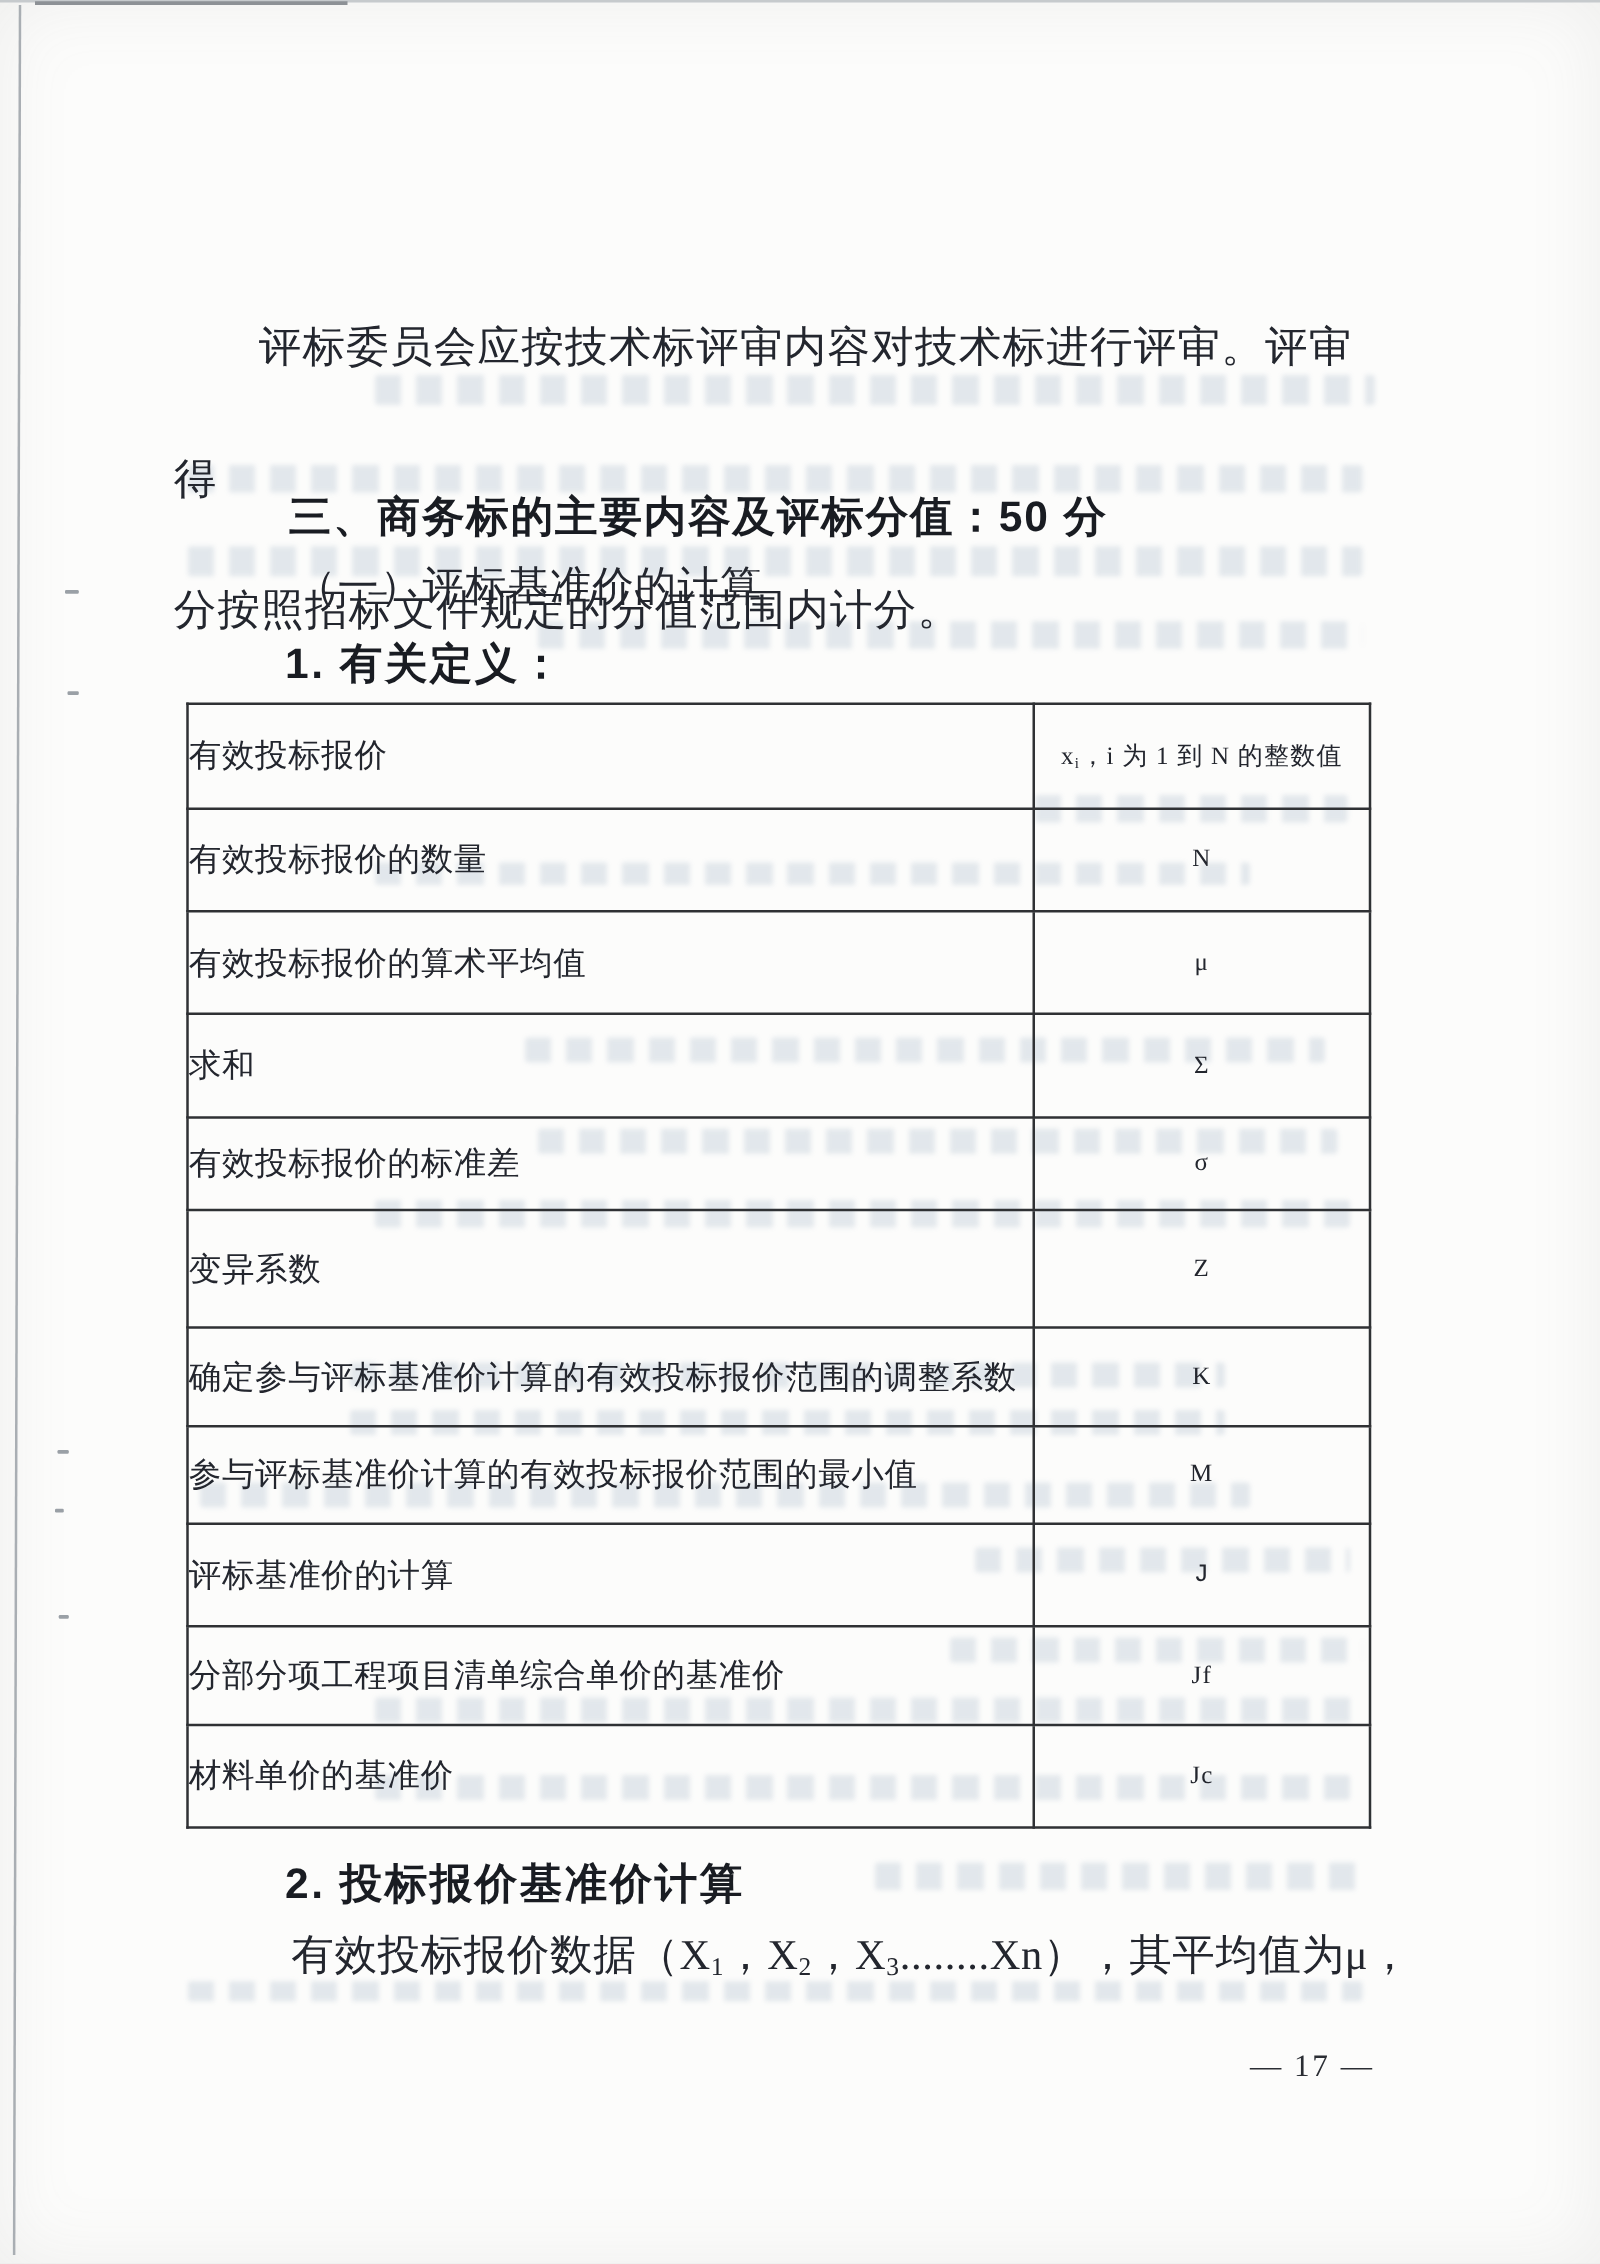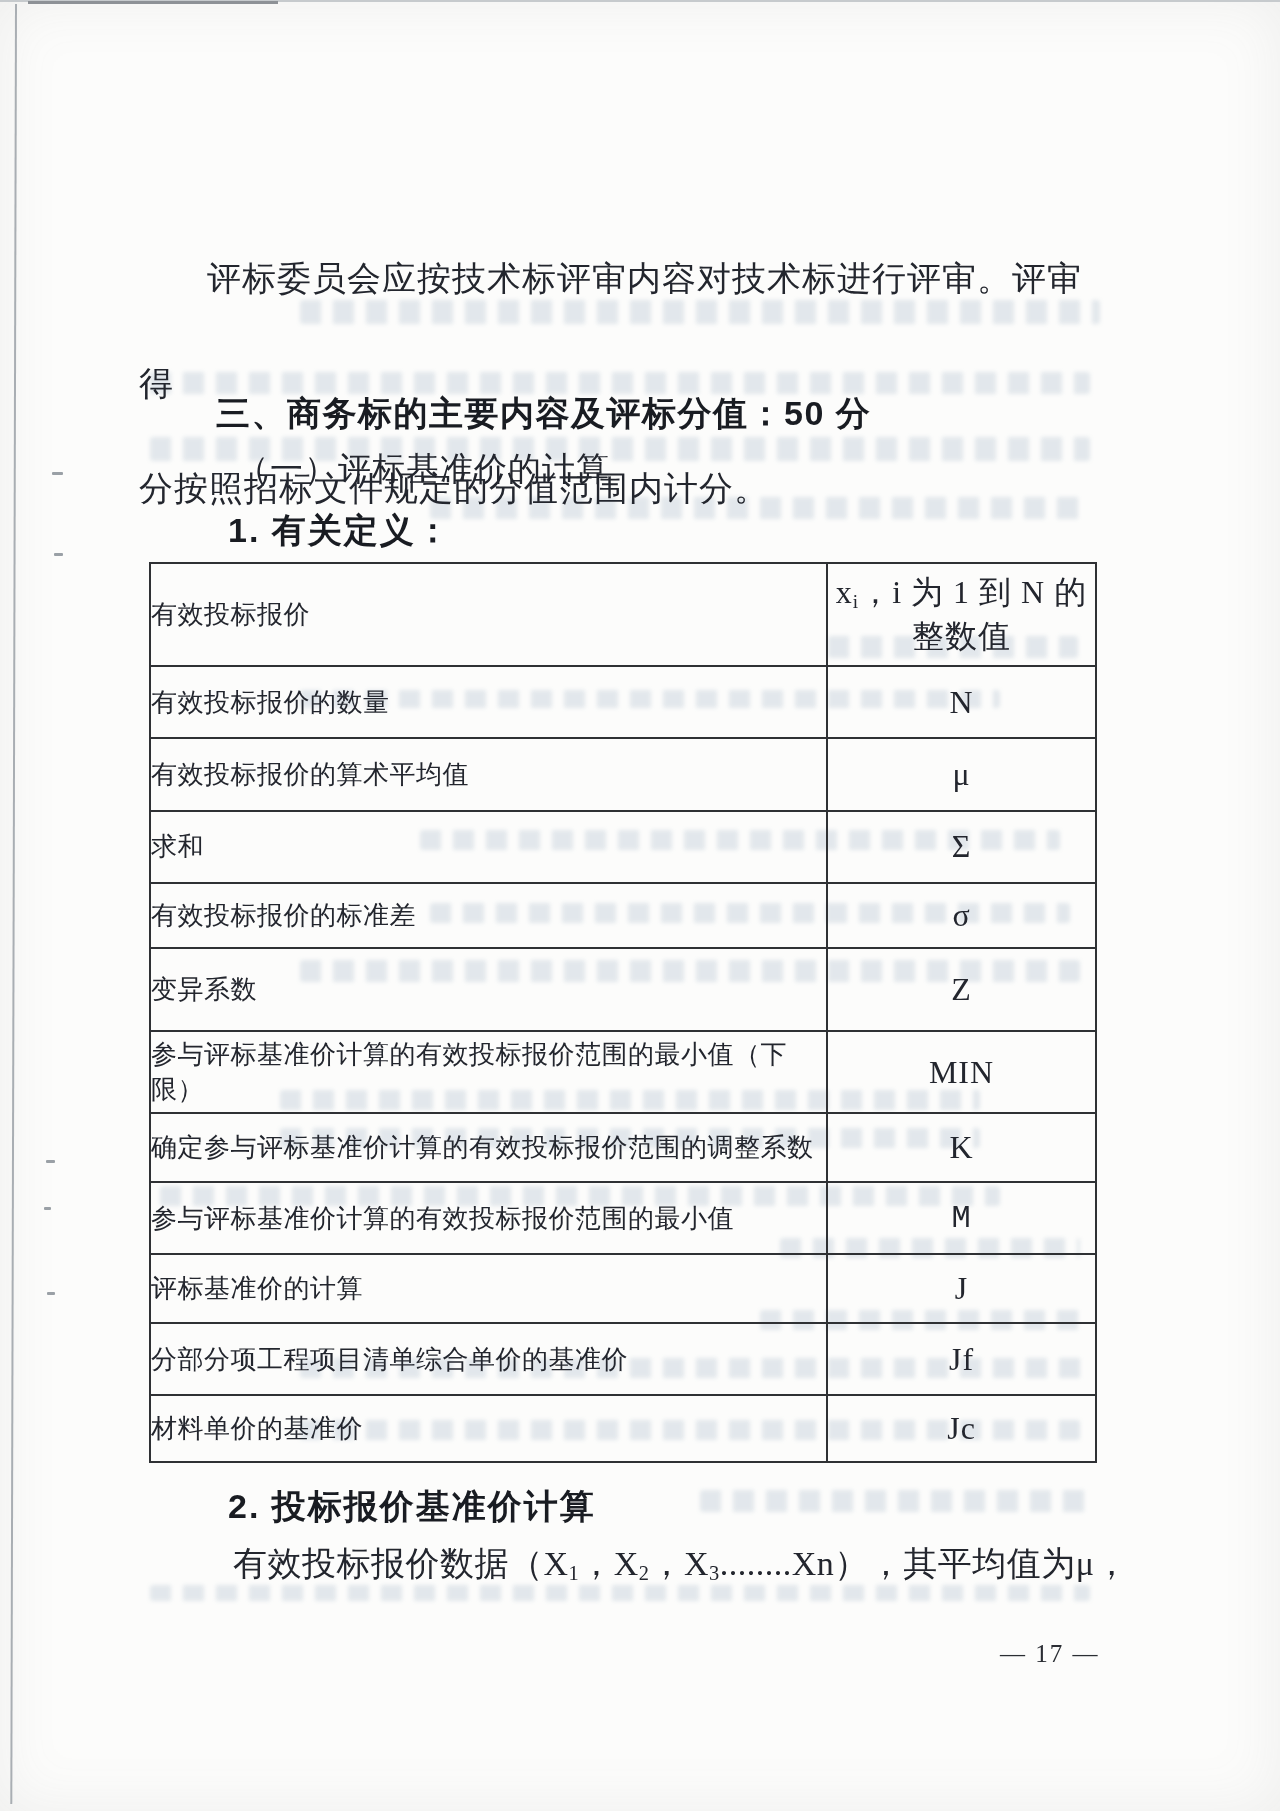--- a/index.html
+++ b/index.html
@@ -31,41 +31,41 @@
   .txt{position:absolute;white-space:nowrap;}
   .para1{
     position:absolute;left:139px;top:226px;width:955px;
     font-size:34px;line-height:105px;letter-spacing:1px;color:#23262e;
   }
   .para1 .l1{text-indent:68px;}
   .h-bold{
     font-family:"Liberation Sans","DejaVu Sans",sans-serif;
     font-weight:bold;color:#191c22;
   }
-  .heading3{left:216px;top:391px;font-size:34px;letter-spacing:1.5px;}
+  .heading3{left:231px;top:391px;font-size:34px;letter-spacing:1.5px;}
   .sub1{left:236px;top:447px;font-size:33px;letter-spacing:1px;color:#23262e;}
   .defs{left:228px;top:508px;font-size:34px;letter-spacing:2px;}
   .calc{left:228px;top:1484px;font-size:34px;letter-spacing:2px;}
   .para2{left:233px;top:1541px;font-size:34px;letter-spacing:0.5px;color:#23262e;}
   .pagenum{left:1000px;top:1640px;font-size:25px;letter-spacing:2px;color:#2a2d33;}
   sub.ss{font-size:0.6em;vertical-align:-0.25em;line-height:0;}
   
   table.defs-table{
     position:absolute;left:149px;top:562px;
     width:948px;height:901px;
     border-collapse:collapse;table-layout:fixed;
     font-size:26px;color:#23262e;
   }
   table.defs-table td{
     border:2px solid #2f3134;
     padding:0;
     vertical-align:middle;
   }
   td.c1{width:675px;padding-left:15px;letter-spacing:0.5px;}
-  td.c2{text-align:center;font-size:32px;letter-spacing:1px;}
+  td.c2{text-align:center;font-size:20px;letter-spacing:1px;}
   tr:nth-child(1) td{height:62px;}
   tr:nth-child(2) td{height:61px;}
   tr:nth-child(3) td{height:61px;}
   tr:nth-child(4) td{height:61px;}
   tr:nth-child(5) td{height:55px;}
   tr:nth-child(6) td{height:70px;}
   tr:nth-child(7) td{height:58px;}
   tr:nth-child(8) td{height:58px;}
   tr:nth-child(9) td{height:61px;font-family:Liberation Mono, monospace;}
   tr:nth-child(10) td{height:58px;}
@@ -138,24 +138,20 @@
       </tr>
       <tr>
         <td class="c1">有效投标报价的标准差</td>
         <td class="c2">σ</td>
       </tr>
       <tr>
         <td class="c1">变异系数</td>
         <td class="c2">Z</td>
       </tr>
       <tr>
-        <td class="c1">参与评标基准价计算的有效投标报价范围的最小值（下限）</td>
-        <td class="c2">MIN</td>
-      </tr>
-      <tr>
         <td class="c1">确定参与评标基准价计算的有效投标报价范围的调整系数</td>
         <td class="c2">K</td>
       </tr>
       <tr>
         <td class="c1">参与评标基准价计算的有效投标报价范围的最小值</td>
         <td class="c2">M</td>
       </tr>
       <tr>
         <td class="c1">评标基准价的计算</td>
         <td class="c2">J</td>

